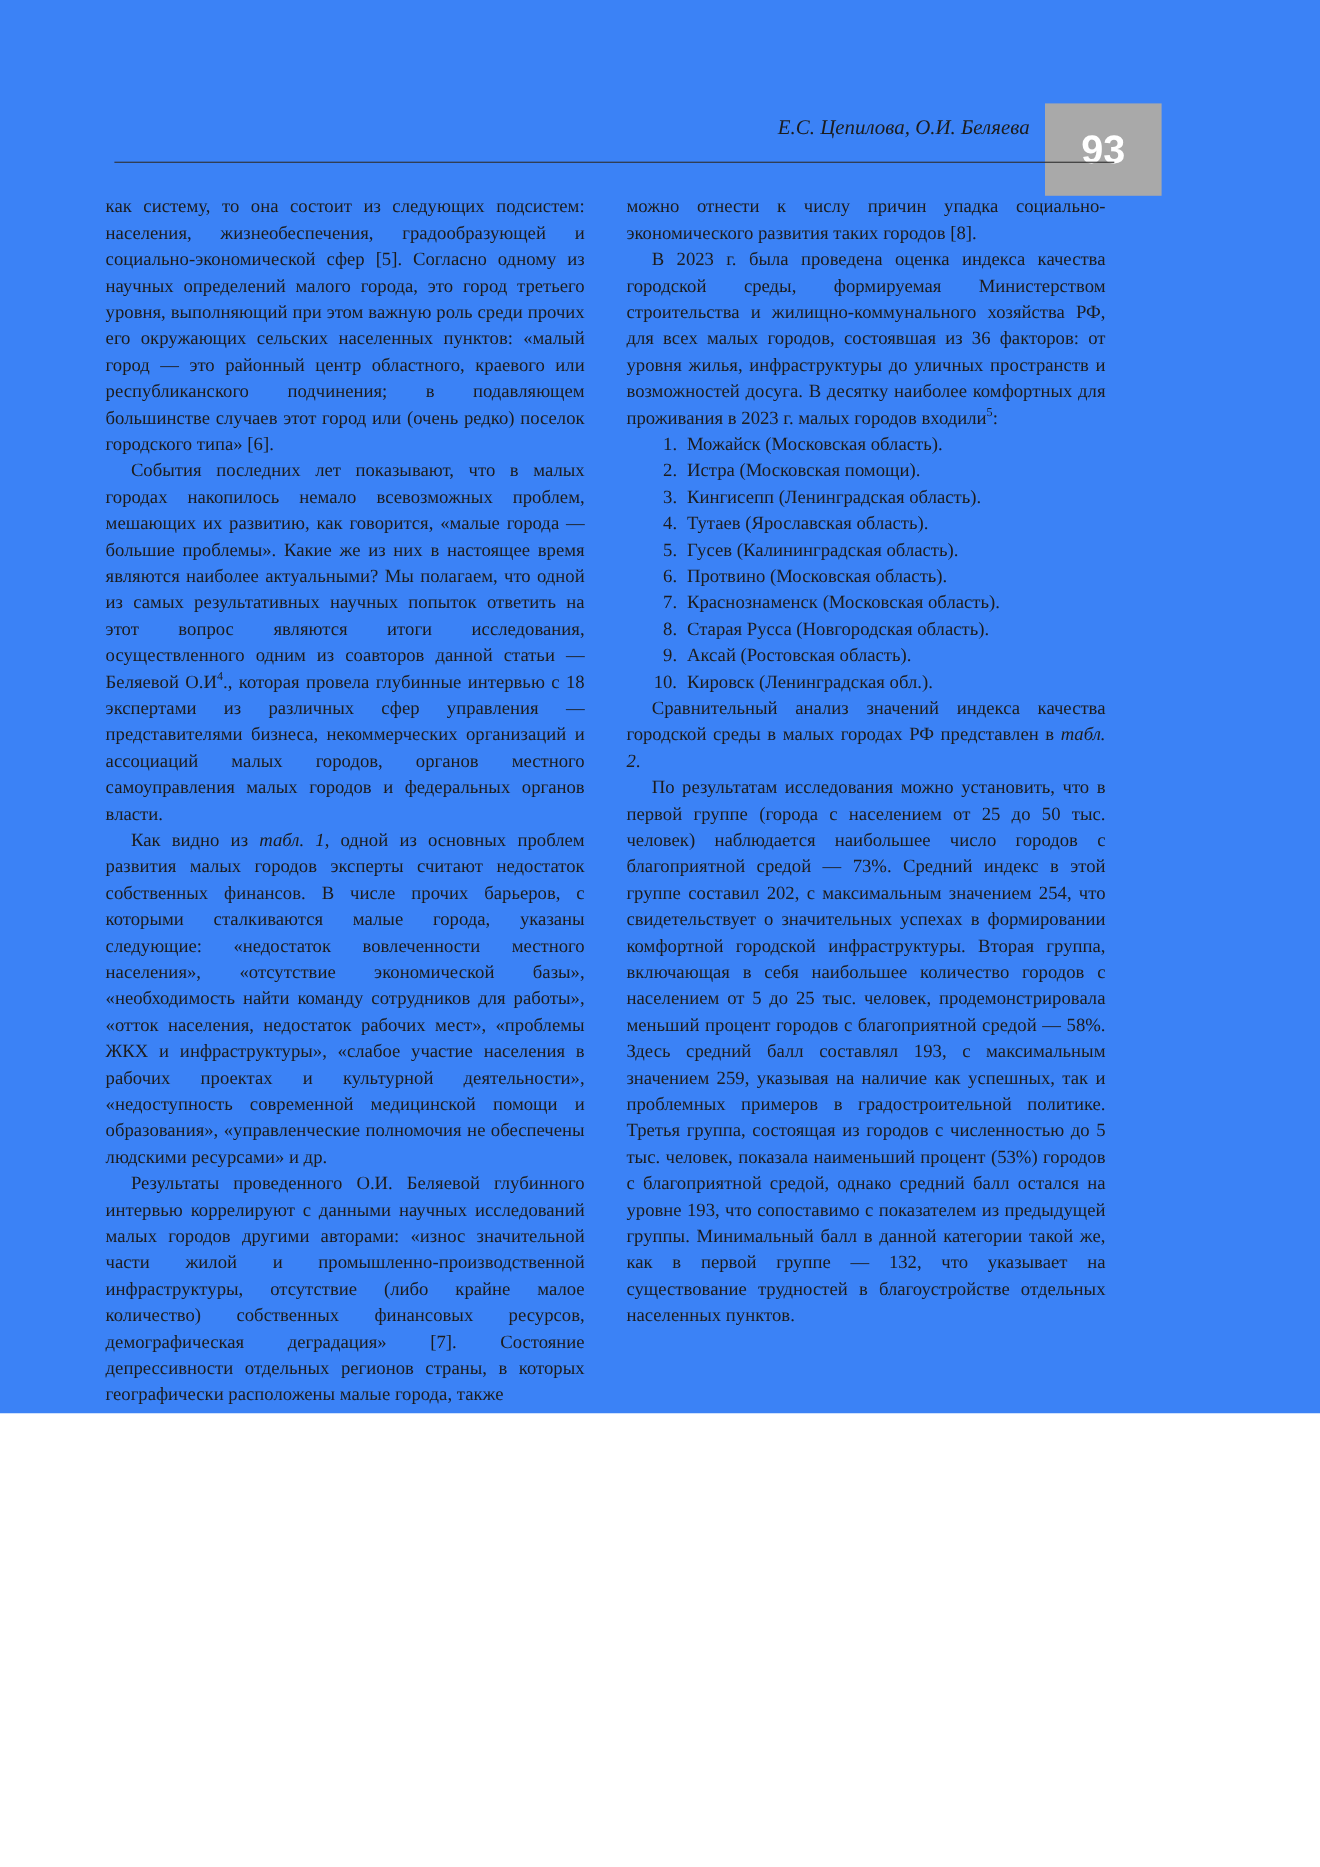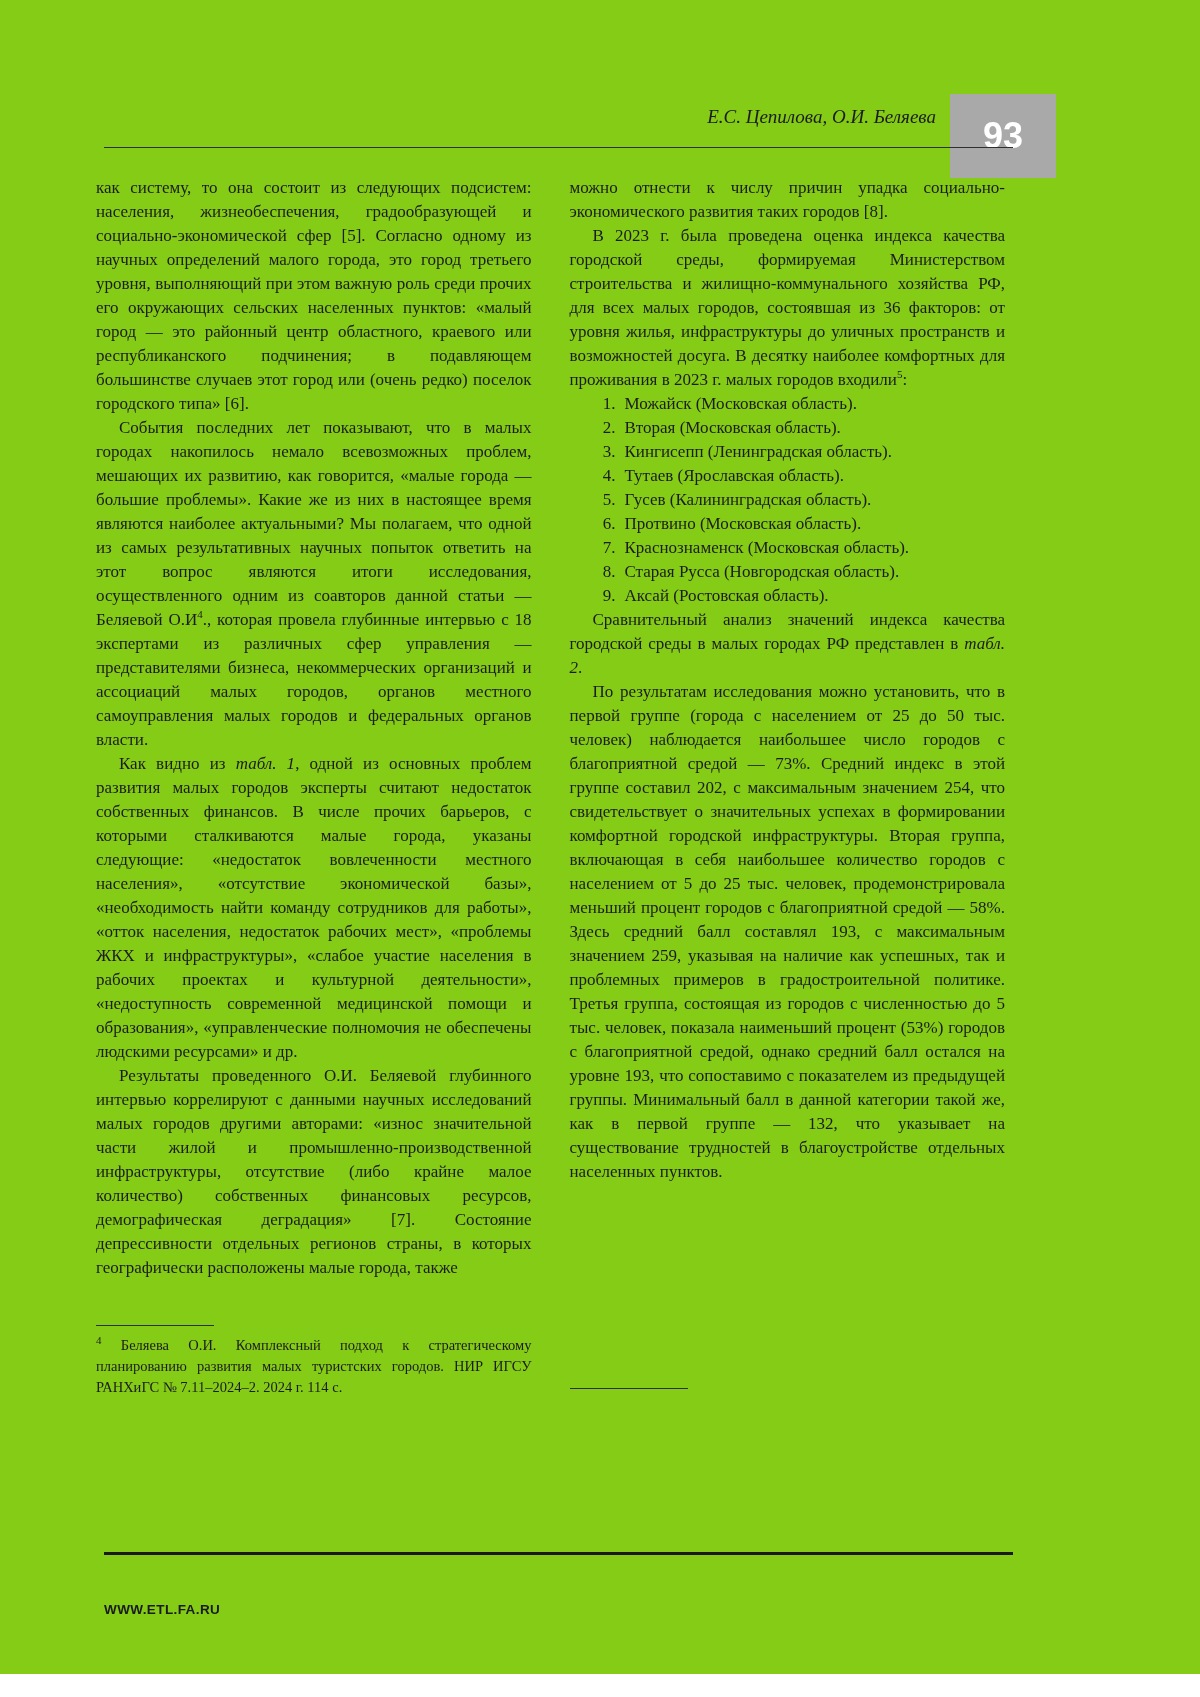--- a/index.html
+++ b/index.html
@@ -1,22 +1,22 @@
 <!DOCTYPE html>
 <html lang="ru"><head>
 <meta charset="utf-8">
 <style>
   * { box-sizing: border-box; }
   html, body { margin: 0; padding: 0; background: #ffffff; }
 
   .page {
     position: relative;
     width: 1200px;
-    height: 1674px;
-    background: #84cc16;
+    height: 1285px;
+    background: #3b82f6;
     font-family: "Liberation Serif", "DejaVu Serif", serif;
     color: #1c1c1c;
     overflow: hidden;
   }
 
   
   .pagenum-box {
     position: absolute;
     top: 57px;
     left: 950px;
@@ -164,21 +164,21 @@
       <p class="para no-indent">можно отнести к числу причин упадка социально-экономического развития таких городов [8].</p>
       <p class="para">В 2023 г. была проведена оценка индекса качества городской среды, формируемая Министерством строительства и жилищно-коммунального хозяйства РФ, для всех малых городов, состоявшая из 36 факторов: от уровня жилья, инфраструктуры до уличных пространств и возможностей досуга. В десятку наиболее комфортных для проживания в 2023 г. малых городов входили<sup>5</sup>:</p>
 
       <ol class="city-list">
         <li>
             <span class="li-num">1.</span>
             <span>Можайск (Московская область).</span>
           </li>
         <li>
             <span class="li-num">2.</span>
-            <span>Вторая (Московская область).</span>
+            <span>Истра (Московская помощи).</span>
           </li>
         <li>
             <span class="li-num">3.</span>
             <span>Кингисепп (Ленинградская область).</span>
           </li>
         <li>
             <span class="li-num">4.</span>
             <span>Тутаев (Ярославская область).</span>
           </li>
         <li>
@@ -193,20 +193,24 @@
             <span class="li-num">7.</span>
             <span>Краснознаменск (Московская область).</span>
           </li>
         <li>
             <span class="li-num">8.</span>
             <span>Старая Русса (Новгородская область).</span>
           </li>
         <li>
             <span class="li-num">9.</span>
             <span>Аксай (Ростовская область).</span>
+          </li>
+        <li>
+            <span class="li-num">10.</span>
+            <span>Кировск (Ленинградская обл.).</span>
           </li>
       </ol>
 
       <p class="para">Сравнительный анализ значений индекса качества городской среды в малых городах РФ представлен в <i>табл. 2</i>.</p>
       <p class="para">По результатам исследования можно установить, что в первой группе (города с населением от 25 до 50 тыс. человек) наблюдается наибольшее число городов с благоприятной средой — 73%. Средний индекс в этой группе составил 202, с максимальным значением 254, что свидетельствует о значительных успехах в формировании комфортной городской инфраструктуры. Вторая группа, включающая в себя наибольшее количество городов с населением от 5 до 25 тыс. человек, продемонстрировала меньший процент городов с благоприятной средой — 58%. Здесь средний балл составлял 193, с максимальным значением 259, указывая на наличие как успешных, так и проблемных примеров в градостроительной политике. Третья группа, состоящая из городов с численностью до 5 тыс. человек, показала наименьший процент (53%) городов с благоприятной средой, однако средний балл остался на уровне 193, что сопоставимо с показателем из предыдущей группы. Минимальный балл в данной категории такой же, как в первой группе — 132, что указывает на существование трудностей в благоустройстве отдельных населенных пунктов.</p>
 
       <div class="footnote">
         <div class="footnote-rule"></div>
       </div>
     </section>

